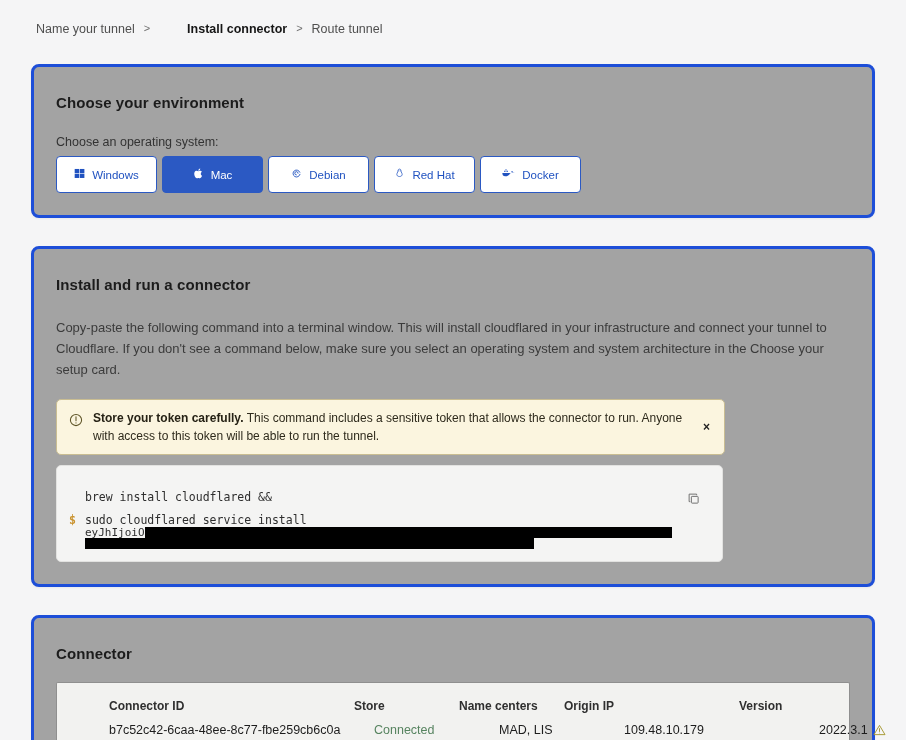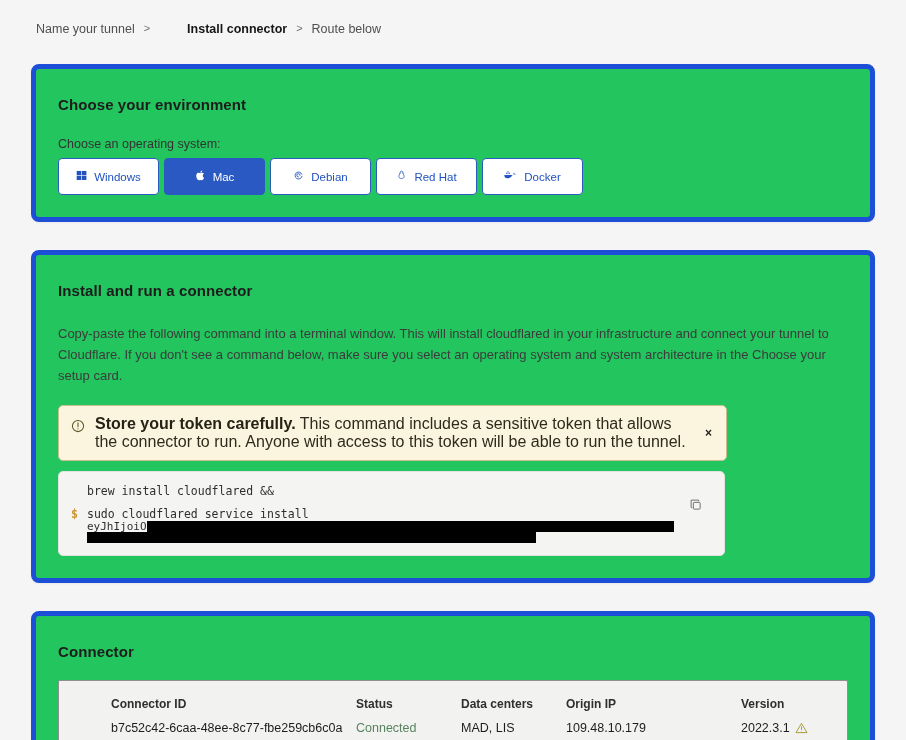--- a/index.html
+++ b/index.html
@@ -15,22 +15,22 @@
 
   
   .breadcrumb { display: flex; gap: 9px; margin-left: 5px; font-size: 12.5px; color: #4f4f4f; }
   .crumb { cursor: default; }
   .crumb.link { cursor: pointer; }
   .crumb.current { font-weight: bold; color: #161616; margin-left: 28px; }
   .crumb-sep { color: #6f6f6f; font-size: 11px; }
 
   
   .card {
-    background: #22c55e;
-    border: 5px solid #1d4ed8;
+    background: #a3a3a3;
+    border: 3px solid #1d4ed8;
     border-radius: 8px;
     box-shadow: 0 1px 2px rgba(0,0,0,0.05);
     margin-top: 28px;
     padding: 27px 22px 22px 22px;
   }
   .card-title { margin: 0; font-size: 15px; font-weight: bold; color: #1c1c1c; letter-spacing: .1px; }
 
   
   .os-label { margin-top: 24px; font-size: 12.5px; color: #333; }
   .os-row { display: flex; gap: 5px; margin-top: 7px; }
@@ -50,32 +50,32 @@
 
   .warn-banner {
     position: relative;
     margin-top: 19px; width: 669px;
     background: #fbf5df; border: 1px solid #c9bd92; border-radius: 5px;
     padding: 9px 40px 9px 12px;
     display: flex; align-items: flex-start; gap: 10px;
   }
   .warn-icon { color: #5e5426; margin-top: 4px; }
   .warn-icon svg { width: 14px; height: 14px; display: block; }
-  .warn-text { font-size: 16px; line-height: 18px; color: #2e2a1c; }
+  .warn-text { font-size: 12px; line-height: 18px; color: #2e2a1c; }
   .warn-title { font-weight: bold; color: #262215; }
   .warn-close {
     position: absolute; right: 14px; top: 50%; transform: translateY(-50%);
     font-size: 12px; font-weight: bold; color: #222; cursor: pointer; line-height: 1;
   }
 
   .codeblock {
     position: relative;
     margin-top: 10px; width: 667px;
     background: #f4f4f3; border: 1px solid #e2e2e0; border-radius: 5px;
-    padding: 12px 50px 12px 0;
+    padding: 24px 50px 12px 0;
     font-family: "DejaVu Sans Mono", monospace; font-size: 11.5px; color: #2e2e2e;
   }
   .code-line { padding-left: 28px; line-height: 14px; white-space: nowrap; }
   .code-gap { height: 9px; }
   .prompt-row { position: relative; }
   .prompt {
     position: absolute; left: 12px; top: 0;
     color: #c9922e; font-weight: bold;
   }
   .token-line { padding-left: 28px; line-height: 11px; height: 11px; display: flex; align-items: stretch; }
@@ -97,36 +97,36 @@
     border-bottom: 2px solid #555;
     border-radius: 2px;
     padding: 16px 0 17px 52px;
   }
   .t-head, .t-row {
     display: grid;
     grid-template-columns: 245px 105px 105px 175px 1fr;
     align-items: center;
   }
   .t-head { font-size: 12px; font-weight: bold; color: #2f2f2f; }
-  .t-row { margin-top: 10px; font-size: 12.5px; color: #1d1d1d; }
+  .t-row { margin-top: 10px; font-size: 12.5px; color: #1d1d1d; gap: 20px; }
   .cell-status { color: #56835f; }
   .cell-version { display: flex; align-items: center; gap: 5px; }
   .ver-warn svg { width: 13px; height: 12px; display: block; }
 </style>
 </head>
 <body>
 
 <div class="page">
 
   <nav class="breadcrumb">
     <span class="crumb link">Name your tunnel</span>
     <span class="crumb-sep">&gt;</span>
     <span class="crumb current">Install connector</span>
     <span class="crumb-sep">&gt;</span>
-    <span class="crumb">Route below</span>
+    <span class="crumb">Route tunnel</span>
   </nav>
 
   <section class="card">
     <h2 class="card-title">Choose your environment</h2>
     <div class="os-label">Choose an operating system:</div>
     <div class="os-row">
 
       <button class="os-btn">
         <span>
           <svg viewBox="0 0 16 16" fill="currentColor">
@@ -227,22 +227,22 @@
       </button>
     </div>
   </section>
 
   <section class="card">
     <h2 class="card-title">Connector</h2>
 
     <div class="conn-table">
       <div class="t-head">
         <div>Connector ID</div>
-        <div>Status</div>
-        <div>Data centers</div>
+        <div>Store</div>
+        <div>Name centers</div>
         <div>Origin IP</div>
         <div>Version</div>
       </div>
       <div class="t-row">
         <div>b7c52c42-6caa-48ee-8c77-fbe259cb6c0a</div>
         <div class="cell-status">Connected</div>
         <div>MAD, LIS</div>
         <div>109.48.10.179</div>
         <div class="cell-version">
           <span>2022.3.1</span>

